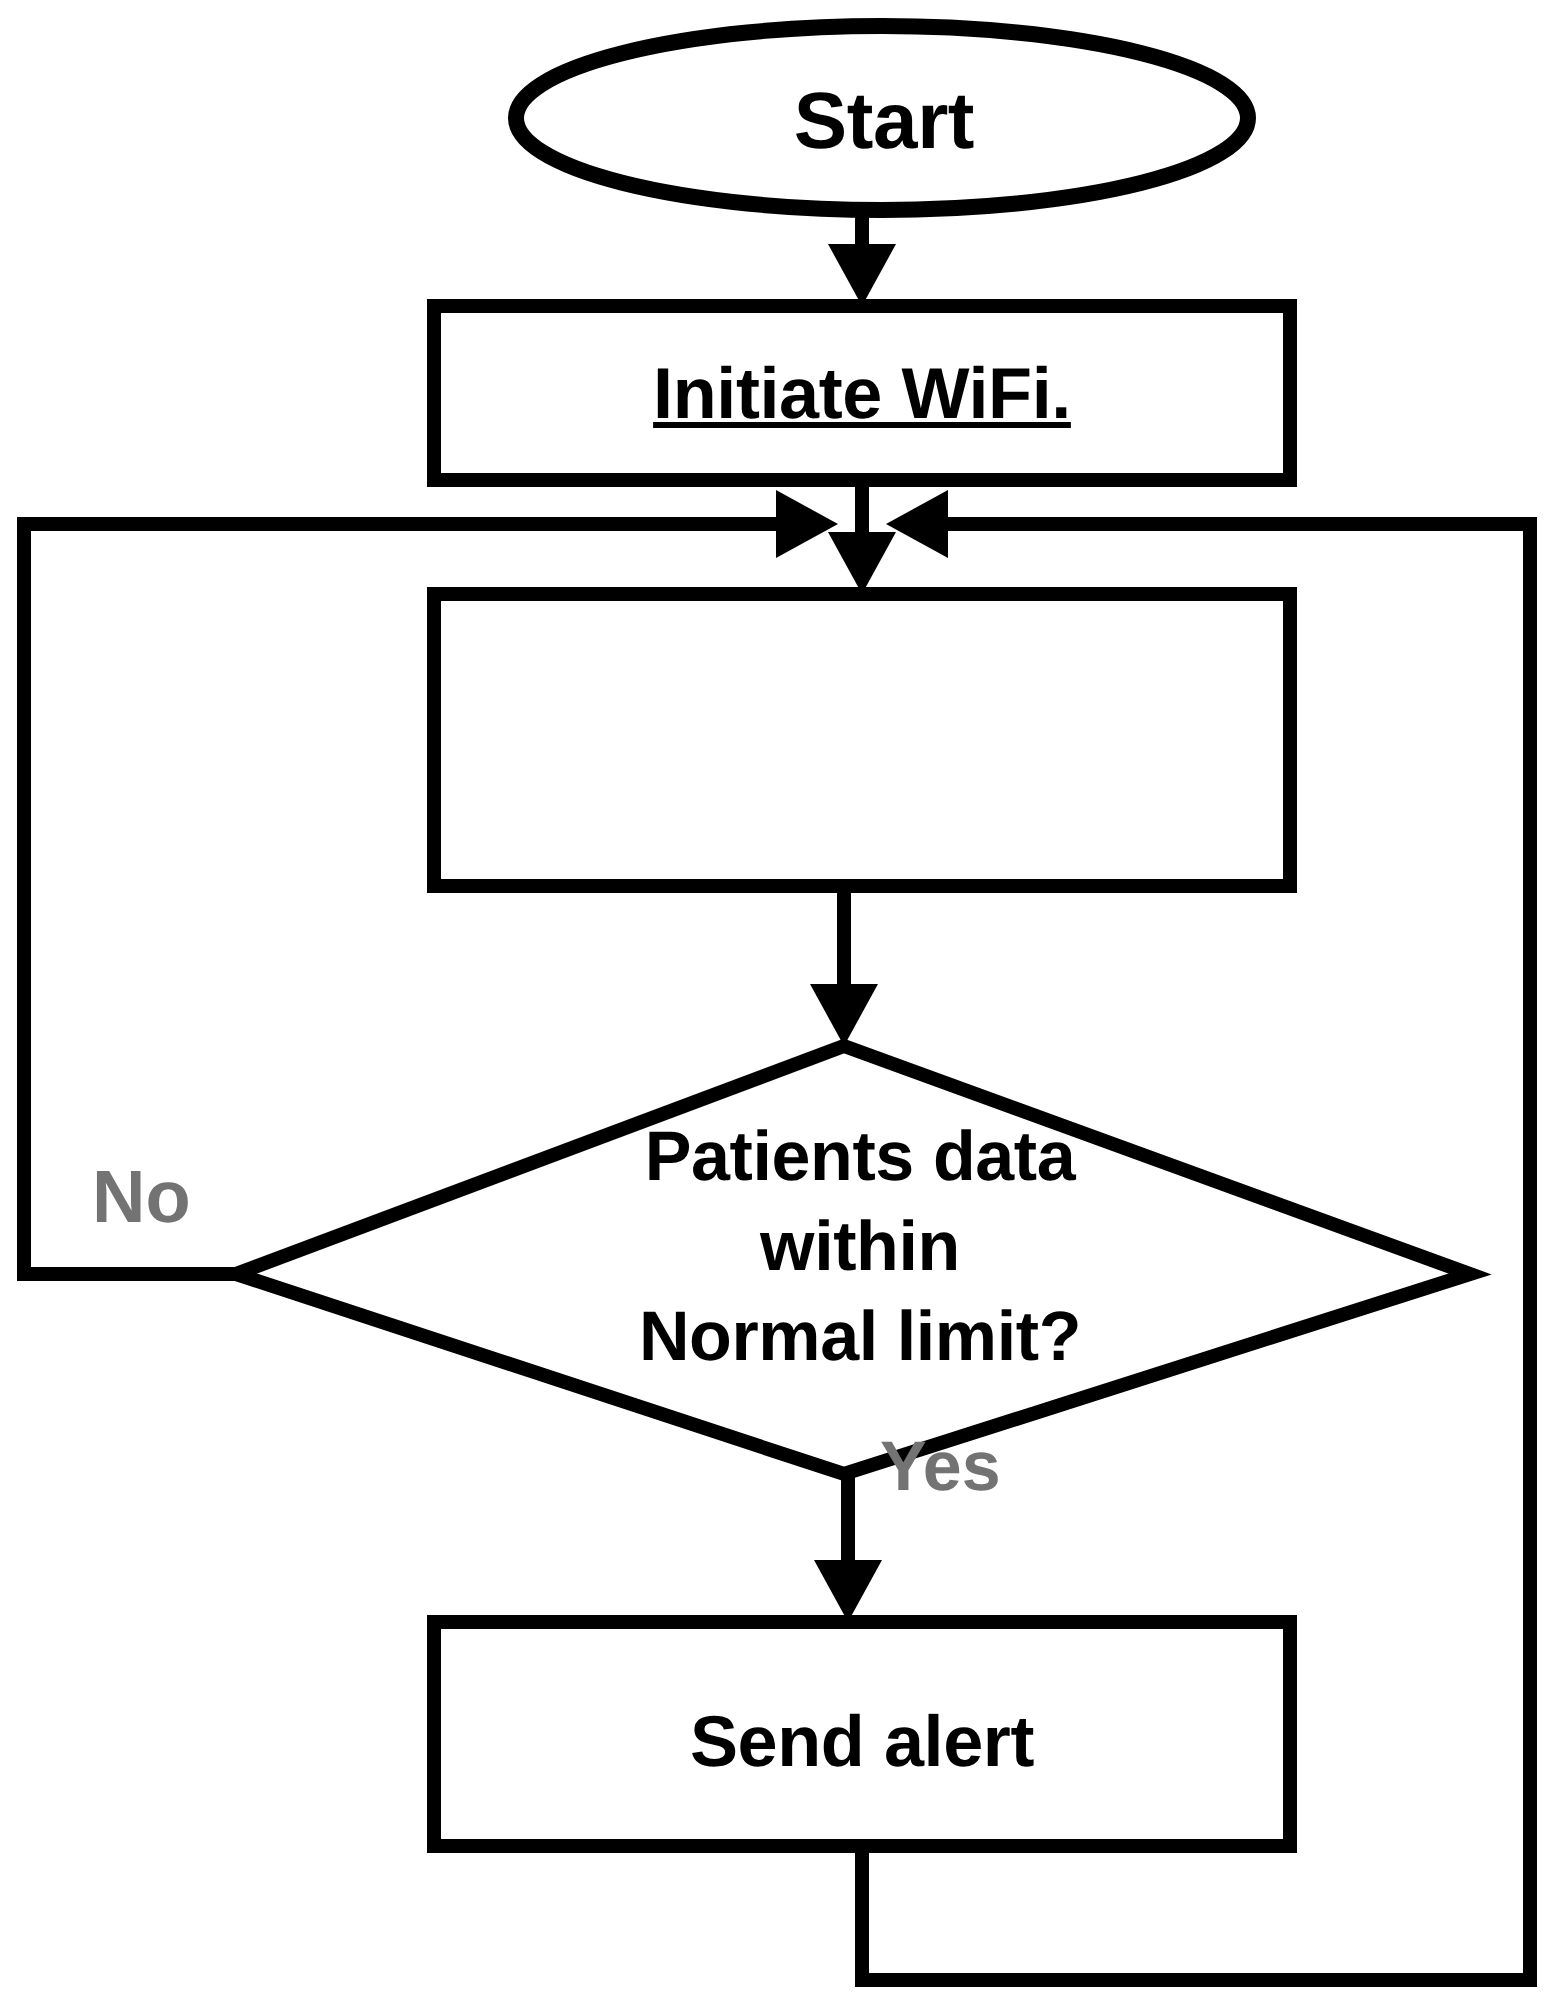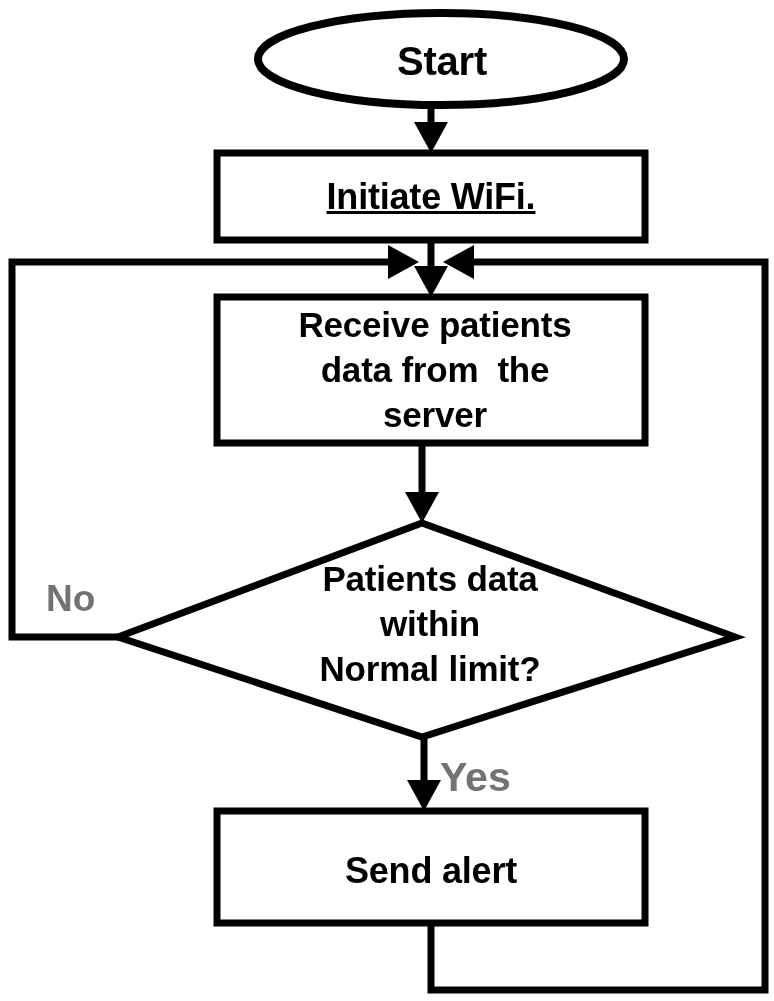--- a/index.html
+++ b/index.html
@@ -93,22 +93,22 @@
     width: 428px;
     font-size: 36px;
   }
   #label-no {
     left: 46px;
     top: 578px;
     font-size: 37px;
   }
   #label-yes {
     left: 440px;
-    top: 754px;
-    font-size: 41px;
+    top: 714px;
+    font-size: 35px;
   }
 </style>
 </head>
 <body>
 
 <div id="canvas">
 
   <svg id="flow-svg" viewBox="0 0 774 1001">
 
     <g>
@@ -149,23 +149,20 @@
 
     <polygon class="node-shape" points="422,523 735,637 422,737 118,637"></polygon>
 
     <rect class="node-shape" x="217" y="811" width="428" height="112"></rect>
   </svg>
 
   <div class="node-text" id="label-start">Start</div>
 
   <div class="node-text" id="label-initiate">Initiate WiFi.</div>
 
-  <div class="node-text" id="label-receive">Receive patients
-data from  the
-server</div>
 
   <div class="node-text" id="label-decision">Patients data
 within
 Normal limit?</div>
 
   <div class="node-text" id="label-send">Send alert</div>
 
   <div class="edge-label" id="label-no">No</div>
 
   <div class="edge-label" id="label-yes">Yes</div>

